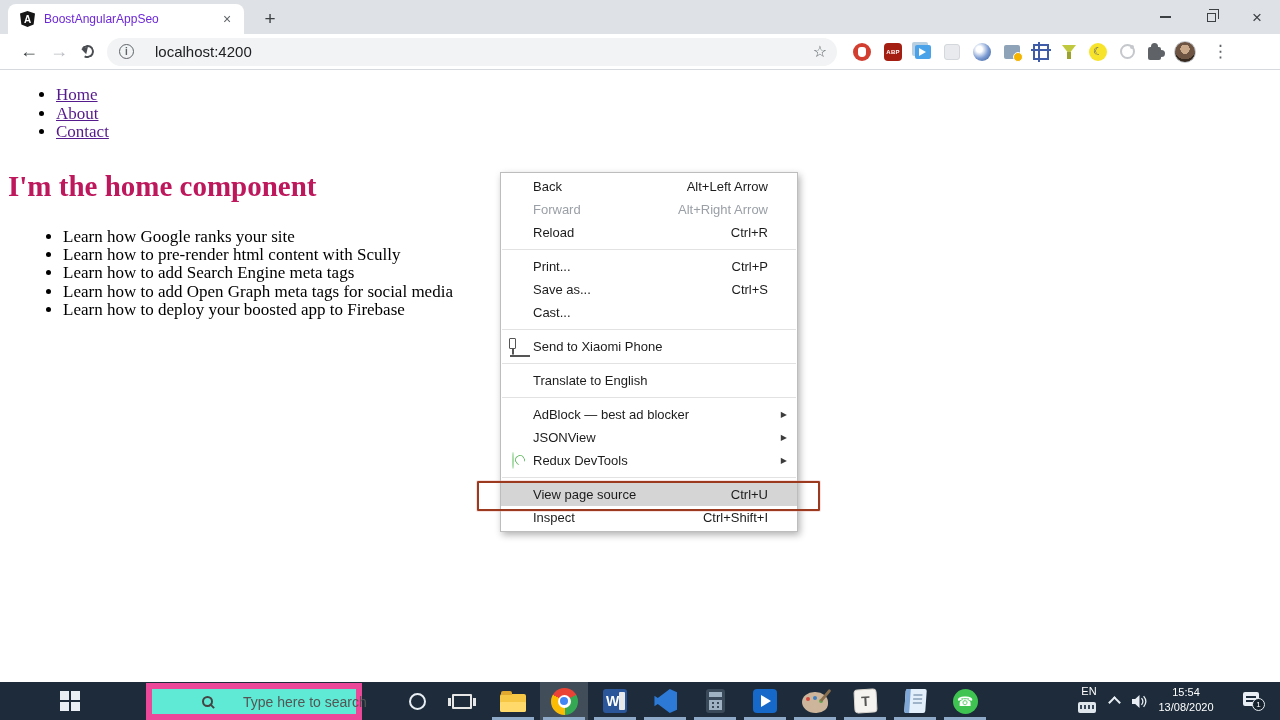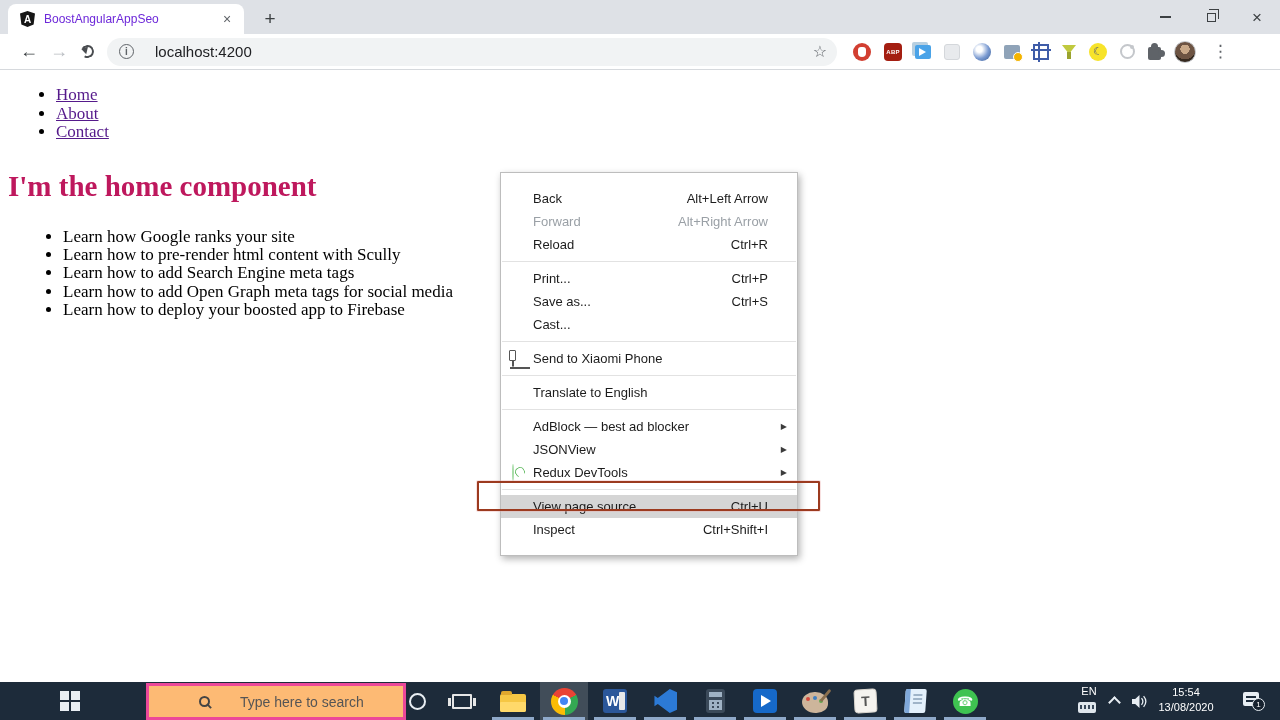--- a/index.html
+++ b/index.html
@@ -57,21 +57,21 @@
 
   
   .content { position:absolute; left:0; top:71px; width:1280px; height:611px; background:#fff; font-family:"Liberation Serif", serif; color:#000; }
   ul.navlist { margin:15px 0 0 0; padding-left:56px; font-size:17px; line-height:18px; }
   ul.navlist li { margin-bottom:0.5px; }
   ul.navlist a { color:#551A8B; text-decoration:underline; cursor:pointer; }
   h1.pagehead { margin:29px 0 0 8px; font-size:29px; font-weight:bold; color:#be185d; font-family:"Liberation Serif", serif; }
   ul.features { margin:25px 0 0 16px; padding-left:47px; font-size:17px; line-height:18.2px; }
 
   
-  .ctxmenu { position:absolute; left:500px; top:172px; width:298px; background:#fff; border:1px solid #bdbdbd; box-shadow:2px 3px 7px rgba(0,0,0,.3); padding:14px 0; z-index:10; }
+  .ctxmenu { position:absolute; left:500px; top:172px; width:298px; background:#fff; border:1px solid #bdbdbd; box-shadow:2px 3px 7px rgba(0,0,0,.3); padding:2px 0; z-index:10; }
   .mrow { height:23px; display:flex; align-items:center; font-size:13px; color:#1c1c1c; position:relative; padding:0 29px 0 11px; }
   .mrow.noicon .mlabel { margin-left:21px; }
   .mrow.disabled { color:#9aa0a6; }
   .mrow.hl { background:#d5d5d5; }
   .mlabel { flex:1; white-space:nowrap; }
   .mshort { white-space:nowrap; }
   .micon { width:15px; height:15px; margin-right:6px; flex:none; position:relative; }
   .marrow { position:absolute; right:10px; top:7px; font-size:8px; color:#3c3c3c; }
   .msep { height:1px; background:#e2e2e2; margin:5px 1px; }
   .mi-device { width:14px; height:10px; border:1.5px solid #555; border-radius:1px; margin-top:2px; position:relative; }
@@ -84,21 +84,21 @@
   .mi-redux::after { content:''; position:absolute; left:2px; top:2px; width:8px; height:8px; border:1.6px solid #5cb85c; border-radius:50%; border-bottom-color:transparent; transform:rotate(-30deg); }
 
   
   .annot { position:absolute; left:477px; top:481px; width:343px; height:30px; border:2px solid #9c3a1f; border-radius:1px; box-shadow:0 0 0 1px rgba(236,170,170,.35); z-index:11; pointer-events:none; }
 
   
   .taskbar { position:absolute; left:0; top:682px; width:1280px; height:38px; background:#1d2b3a; z-index:20; }
   .startbtn { position:absolute; left:46px; top:0; width:48px; height:38px; display:flex; align-items:center; justify-content:center; }
   .flag { display:grid; grid-template-columns:9px 9px; grid-template-rows:9px 9px; gap:2px; }
   .flag div { background:#e8eef3; }
-  .searchbox { position:absolute; left:146px; top:1px; width:260px; height:37px; background:#fdba74; border:3px solid #ec4899; display:flex; align-items:center; }
+  .searchbox { position:absolute; left:146px; top:1px; width:216px; height:37px; background:#5eead4; border:6px solid #ec4899; display:flex; align-items:center; }
   .mag { width:11px; height:11px; border:2px solid #444; border-radius:50%; position:relative; margin-left:50px; flex:none; }
   .mag::after { content:''; position:absolute; width:2px; height:6px; background:#444; transform:rotate(-45deg); right:-2px; bottom:-4px; }
   .search-ph { margin-left:30px; font-size:14px; color:#555; white-space:nowrap; }
   .cortana { position:absolute; left:404px; top:6px; width:26px; height:26px; display:flex; align-items:center; justify-content:center; }
   .cortana-ring { width:17px; height:17px; border:2.5px solid #e8eef3; border-radius:50%; }
   .slot { position:absolute; top:0; width:48px; height:38px; display:flex; align-items:center; justify-content:center; }
   .slot.active { background:rgba(255,255,255,.16); }
   .runline { position:absolute; bottom:0; left:3px; right:3px; height:3px; background:#8fa9c9; }
   .ic-taskview { width:20px; height:15px; border:2px solid #e6e6e6; border-radius:1px; position:relative; }
   .ic-taskview::before { content:''; position:absolute; left:-6px; top:2px; width:3px; height:8px; background:#e6e6e6; }

